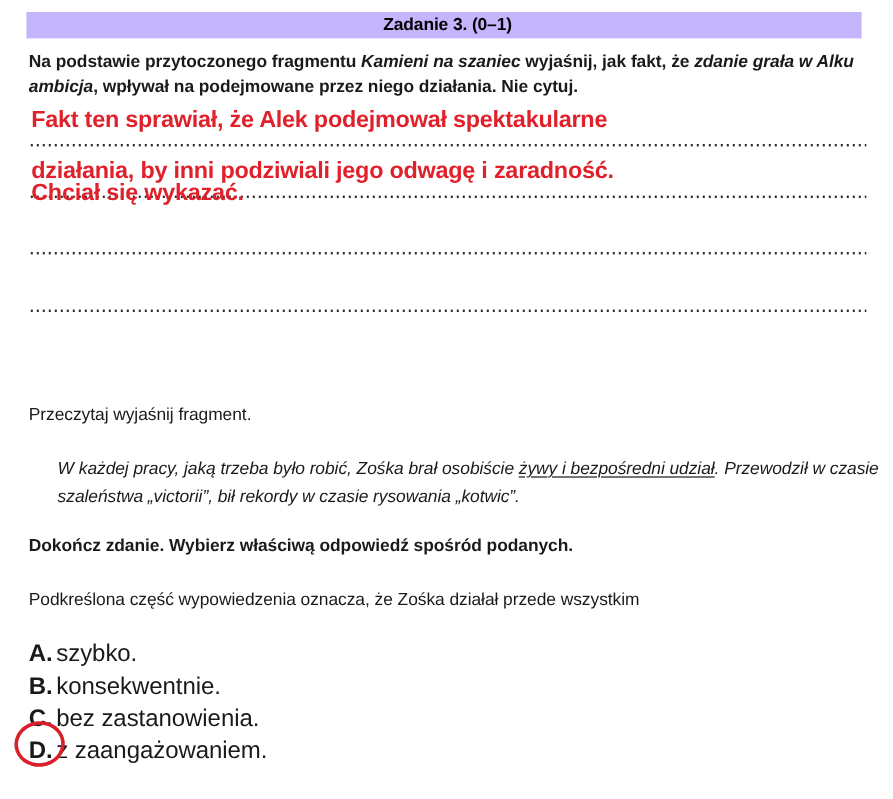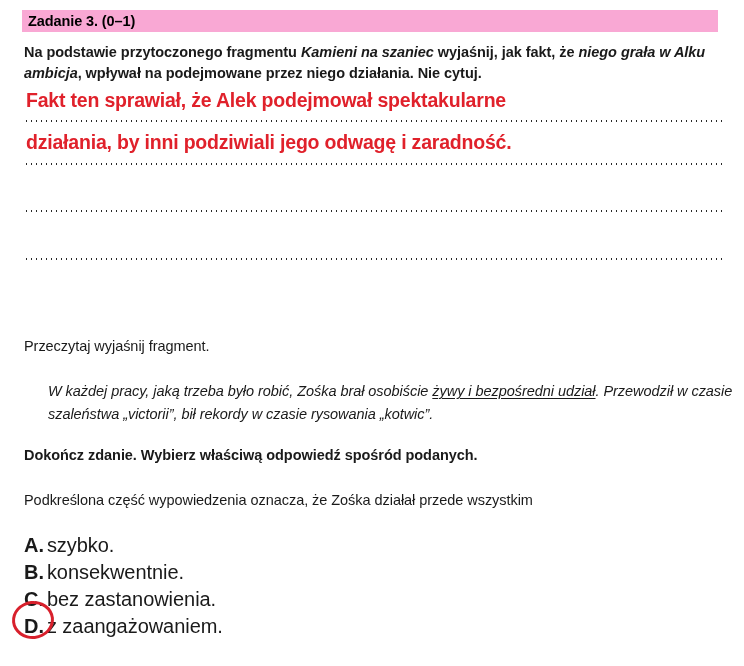--- a/index.html
+++ b/index.html
@@ -22,25 +22,26 @@
     position: absolute;
     inset: 0;
   }
 
   
   .task-band {
     position: absolute;
     left: 22px;
     width: 696px;
     height: 22px;
-    background: #f9a8d4;
+    background: #c4b5fd;
     display: flex;
     align-items: center;
     box-sizing: border-box;
     padding-left: 6px;
+    justify-content: center;
   }
   .task-band .task-title {
     font-size: 14.5px;
     font-weight: bold;
     letter-spacing: -0.1px;
     line-height: 1;
     white-space: nowrap;
   }
 
   
@@ -114,31 +115,32 @@
 </head>
 <body>
 
 <div class="sheet">
 
   <div class="task-band" style="top:10px;">
     <span class="task-title">Zadanie 3. (0–1)</span>
   </div>
 
   <div class="txt bold" style="top:42px; left:24px; width:700px;">
-    <span>Na podstawie przytoczonego fragmentu </span><span class="ital">Kamieni na szaniec</span><span> wyjaśnij, jak fakt, że </span><span class="ital">niego</span>
+    <span>Na podstawie przytoczonego fragmentu </span><span class="ital">Kamieni na szaniec</span><span> wyjaśnij, jak fakt, że </span><span class="ital">zdanie</span>
     <span class="ital">grała w Alku ambicja</span><span>, wpływał na podejmowane przez niego działania. Nie cytuj.</span>
   </div>
 
   <div class="dotline" style="top:120px;"></div>
   <div class="dotline" style="top:163px;"></div>
   <div class="dotline" style="top:210px;"></div>
   <div class="dotline" style="top:258px;"></div>
 
   <div class="handwritten" style="top:91px;text-align:center;">Fakt ten sprawiał, że Alek podejmował spektakularne</div>
   <div class="handwritten" style="top:133px;">działania, by inni podziwiali jego odwagę i zaradność.</div>
+  <div class="handwritten" style="top:152px;">Chciał się wykazać.</div>
 
 
   <div class="txt" style="top:336px; left:24px;">Przeczytaj wyjaśnij fragment.</div>
 
   <div class="txt italic" style="top:380px; left:24px; width:700px; line-height:23px;margin-left:24px;">
     <span>W każdej pracy, jaką trzeba było robić, Zośka brał osobiście </span><span class="uline">żywy i bezpośredni udział</span><span>.</span>
     <span>Przewodził w czasie szaleństwa „victorii”, bił rekordy w czasie rysowania „kotwic”.</span>
   </div>
 
   <div class="txt bold" style="top:445px; left:24px;">Dokończ zdanie. Wybierz właściwą odpowiedź spośród podanych.</div>

